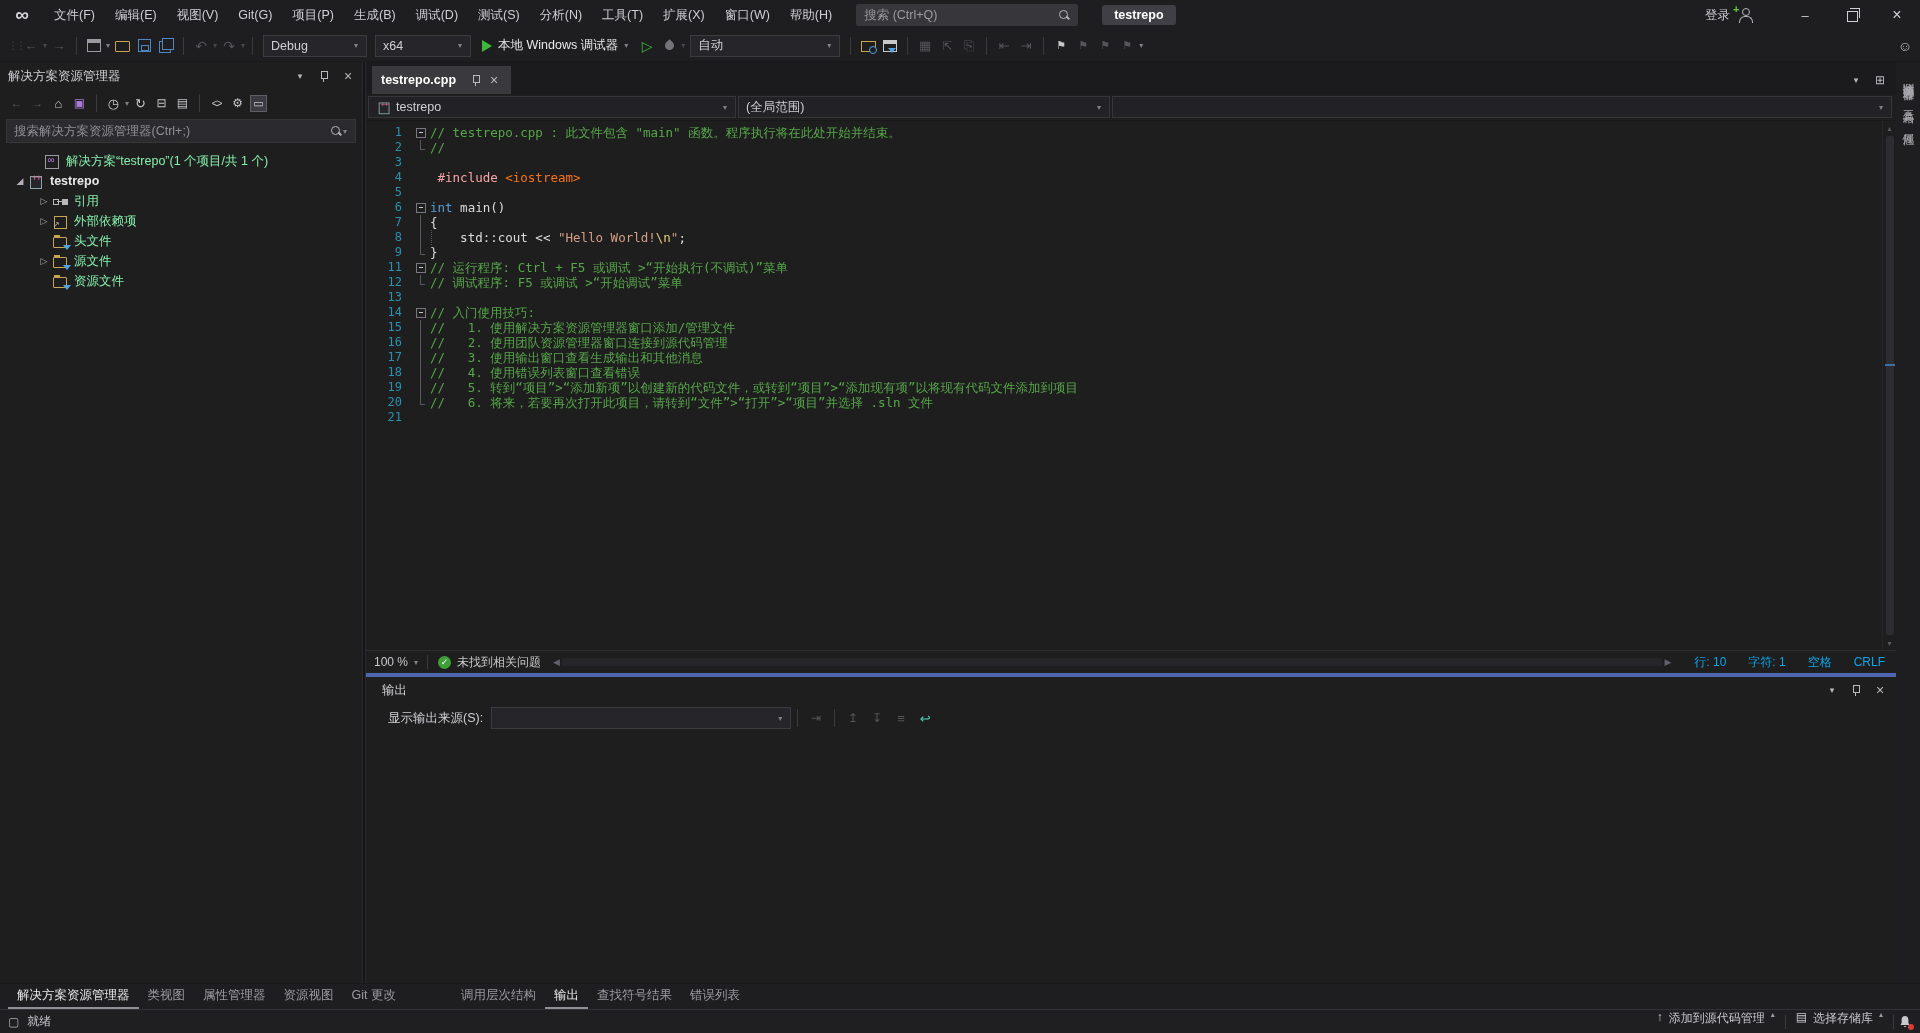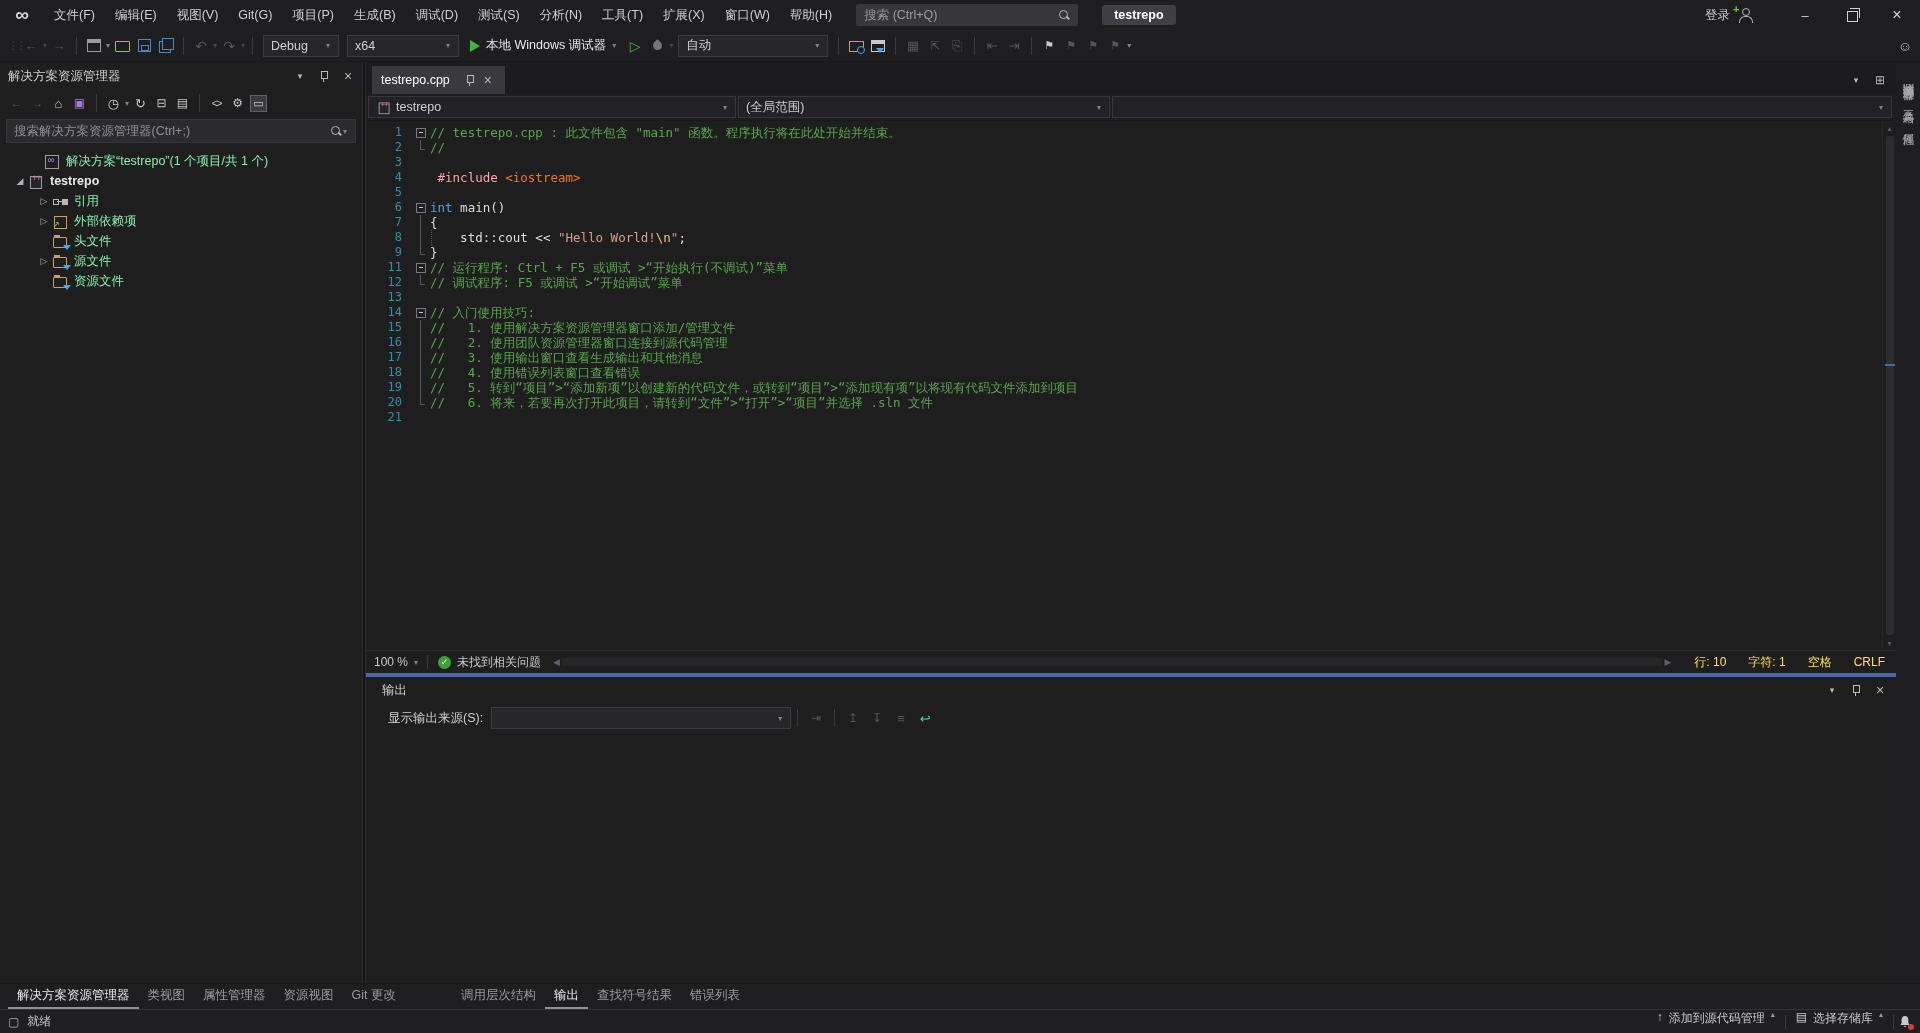--- a/index.html
+++ b/index.html
@@ -120,21 +120,21 @@
   .i-external-deps::before{content:"";position:absolute;left:2px;top:2px;width:11px;height:11px;border:1px solid #c8a552}
   .i-external-deps::after{content:"↗";position:absolute;left:1px;bottom:-1px;font-size:8px;color:#b0b0b6}
   .i-folder-filter{background:linear-gradient(#c8a552,#c8a552) no-repeat 2px 1px/6px 2px}
   .i-folder-filter::before{content:"";position:absolute;left:1px;top:3px;width:12px;height:9px;border:1px solid #c8a552;border-radius:1px}
   .i-folder-filter::after{content:"";position:absolute;right:-1px;bottom:-2px;border-left:4px solid transparent;border-right:4px solid transparent;border-top:5px solid #4fa3e3}
 
   
   .centercol{flex:1;display:flex;flex-direction:column;min-width:0}
   .tabstrip{height:32px;flex:0 0 32px;display:flex;align-items:flex-end;background:#1b1b1d;padding-top:4px}
   .doctab{height:28px;background:#3a3a3e;display:flex;align-items:center;padding:0 9px;margin-left:6px;color:#fff}
-  .doctab .tname{font-weight:normal;margin-right:10px}
+  .doctab .tname{font-weight:bold;margin-right:10px}
   .doctab .hico{margin-left:2px}
   .tsright{margin-left:auto;display:flex;align-items:center;height:28px;padding-right:8px}
   .g-splitw::before{content:"⊞";font-size:12px}
   .navbar{height:27px;flex:0 0 27px;display:flex;align-items:center;background:var(--panel);padding:2px 2px 2px 2px;border-bottom:1px solid #19191b}
   .ncombo{height:22px;border:1px solid #35353a;background:#222226;display:flex;align-items:center;padding:0 7px;color:#cfcfd4;margin-right:2px}
   .ncombo .dd{margin-left:auto;padding-left:10px}
   .nc1{flex:0 0 368px}.nc2{flex:0 0 372px}.nc3{flex:1}
   .ncombo .tico{transform:scale(.9);margin-right:2px}
   .codewrap{flex:1;display:flex;min-height:0;background:var(--panel)}
   .codearea{flex:1;overflow:hidden;padding-top:4px;font-family:"DejaVu Sans Mono",monospace;font-size:12.5px;line-height:15px}
@@ -164,21 +164,21 @@
   .zoomc{display:flex;align-items:center;padding:0 8px;color:#c8c8cd}
   .zoomc .dd{margin-left:6px}
   .vline{width:1px;height:14px;background:#3a3a3f}
   .health{display:flex;align-items:center;margin-left:10px}
   .okdot{width:13px;height:13px;border-radius:50%;background:#3fa037;color:#fff;font-size:9px;display:flex;align-items:center;justify-content:center;margin-right:6px}
   .okdot::before{content:"✓"}
   .hscroll{flex:1;display:flex;align-items:center;margin:0 10px}
   .harrow{color:#60606a;font-size:9px;padding:0 2px}
   .htrack{flex:1;height:8px;background:#26262a;border-radius:1px}
   .posinfo{display:flex;align-items:center}
-  .posinfo span{padding:0 11px;color:#fde047}
+  .posinfo span{padding:0 11px;color:#0ea5e9}
 
   
   .bluesplit{height:4px;flex:0 0 4px;background:var(--accent_splitter)}
   .outpanel{flex:0 0 306px;background:var(--panel);display:flex;flex-direction:column}
   .outhead{height:26px;display:flex;align-items:center;padding:0 8px 0 16px}
   .outhead .ttl{flex:1;color:#cfcfd4}
   .outtools{height:30px;display:flex;align-items:center;padding:0 10px 0 22px}
   .outlbl{margin-right:8px;color:#cfcfd4}
   .ocombo{width:300px;height:22px;background:#26262a;border:1px solid var(--border);display:flex;align-items:center;padding:0 7px}
   .ocombo .dd{margin-left:auto}
@@ -271,25 +271,25 @@
       </span>
     <span class="tbi">
         <span class="g-saveall"></span>
       </span>
     <span class="sep"></span>
     <span class="tbi dis g-undo"></span>
     <span class="dd dis">▾</span>
     <span class="tbi dis g-redo"></span>
     <span class="dd dis">▾</span>
     <span class="sep"></span>
-    <div class="combo" style="width:76px">
+    <div class="combo" style="width:104px">
       <span class="cv">Debug</span>
         <span class="dd">▾</span>
     </div>
-    <div class="combo" style="width:112px">
+    <div class="combo" style="width:96px">
       <span class="cv">x64</span>
         <span class="dd">▾</span>
     </div>
     <div class="runbtn">
       <span class="i-play"></span>
       <span>本地 Windows 调试器</span>
       <span class="dd" style="margin-left:6px">▾</span>
     </div>
     <span class="tbi g-playoutline"></span>
     <span class="tbi">

